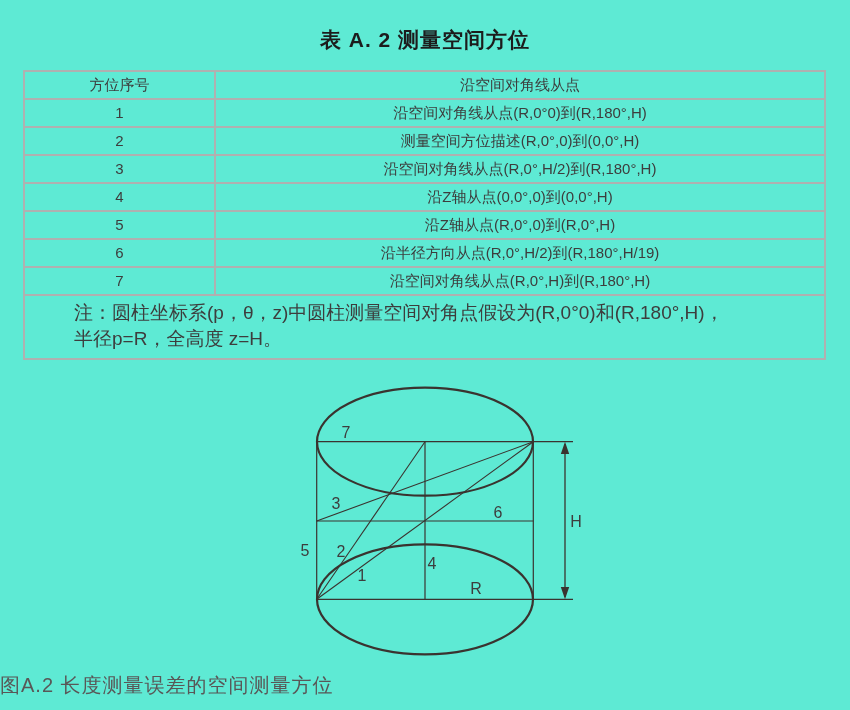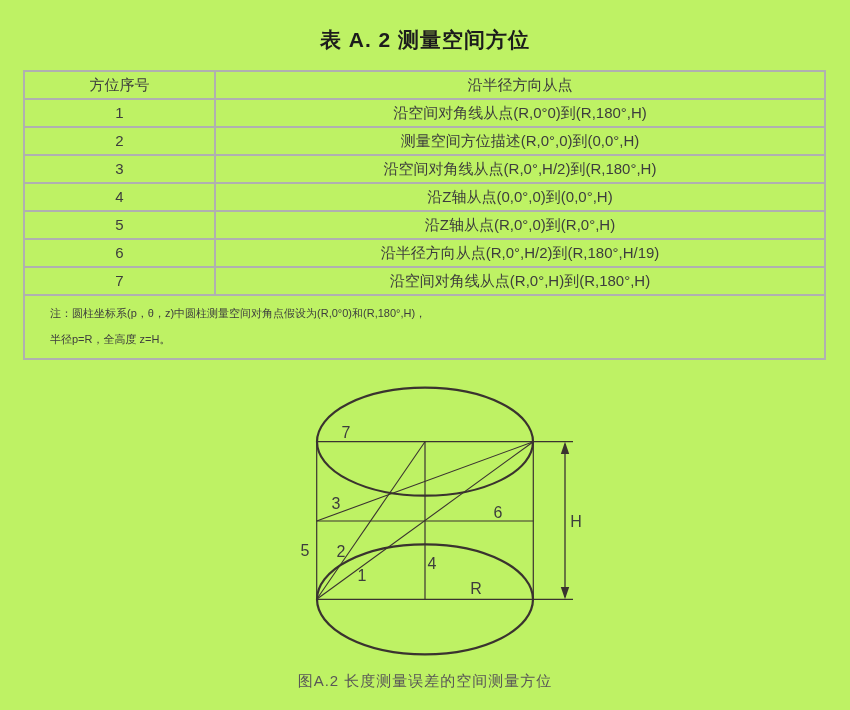--- a/index.html
+++ b/index.html
@@ -5,21 +5,21 @@
   html, body {
     margin: 0;
     padding: 0;
     background: #ffffff;
     font-family: "Liberation Sans", "DejaVu Sans", sans-serif;
   }
   .page {
     position: relative;
     width: 850px;
     height: 710px;
-    background: #bef264;
+    background: #5eead4;
     overflow: hidden;
   }
   .title {
     position: absolute;
     top: 26px;
     left: 0;
     width: 850px;
     margin: 0;
     text-align: center;
     font-size: 21px;
@@ -43,56 +43,55 @@
     text-align: center;
     height: 24px;
     padding: 1px;
     line-height: 24px;
   }
   .doc-table .col-no { width: 187px; }
   .doc-table td.note-cell {
     text-align: left;
     height: auto;
     line-height: 26px;
-    padding: 4px 10px 6px 25px;
-    font-size: 11px;
+    padding: 4px 10px 6px 49px;
+    font-size: 19px;
   }
   .figure-svg {
     position: absolute;
     left: 280px;
     top: 378px;
   }
   .figure-svg text {
     font-family: "Liberation Sans", "DejaVu Sans", sans-serif;
     font-size: 16px;
     fill: #3d3d3d;
   }
   .caption {
     position: absolute;
     top: 672px;
     left: 0;
     width: 850px;
-    text-align: center;
-    font-size: 15px;
+    font-size: 20px;
     color: #595757;
     letter-spacing: 1px;
   }
 </style>
 </head>
 <body>
 
 <div class="page">
 
   <h1 class="title">表 A. 2  测量空间方位</h1>
 
   <table class="doc-table">
     <thead>
       <tr>
         <th class="col-no">方位序号</th>
-        <th class="col-desc">沿半径方向从点</th>
+        <th class="col-desc">沿空间对角线从点</th>
       </tr>
     </thead>
     <tbody>
       <tr>
         <td>1</td>
         <td>沿空间对角线从点(R,0°0)到(R,180°,H)</td>
       </tr>
       <tr>
         <td>2</td>
         <td>测量空间方位描述(R,0°,0)到(0,0°,H)</td>

